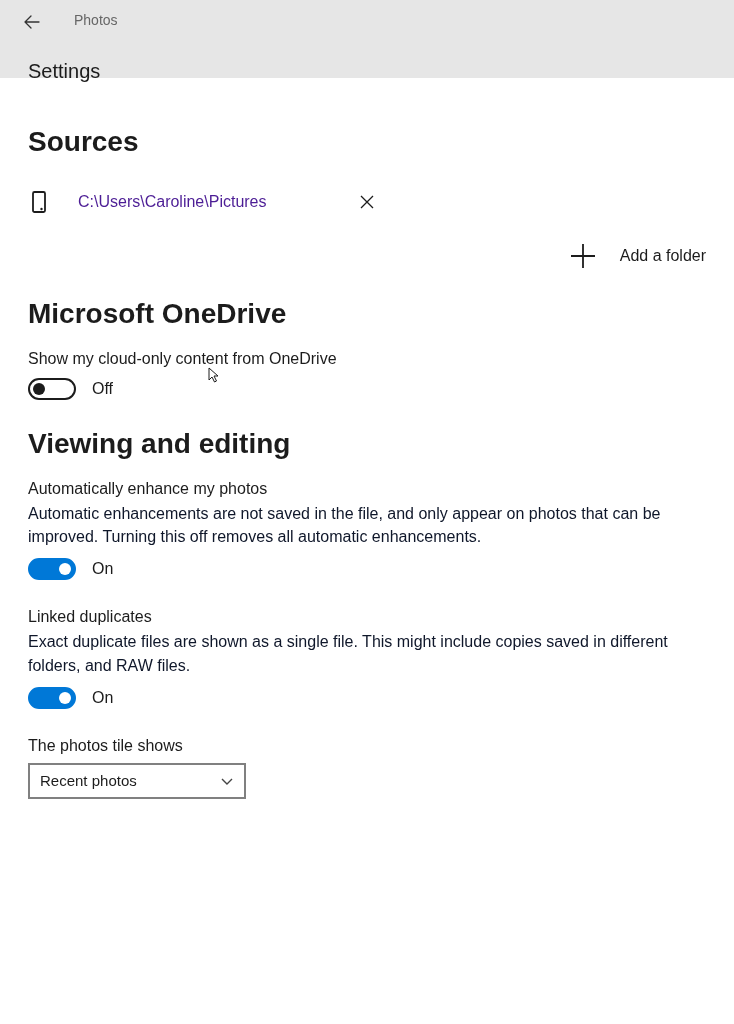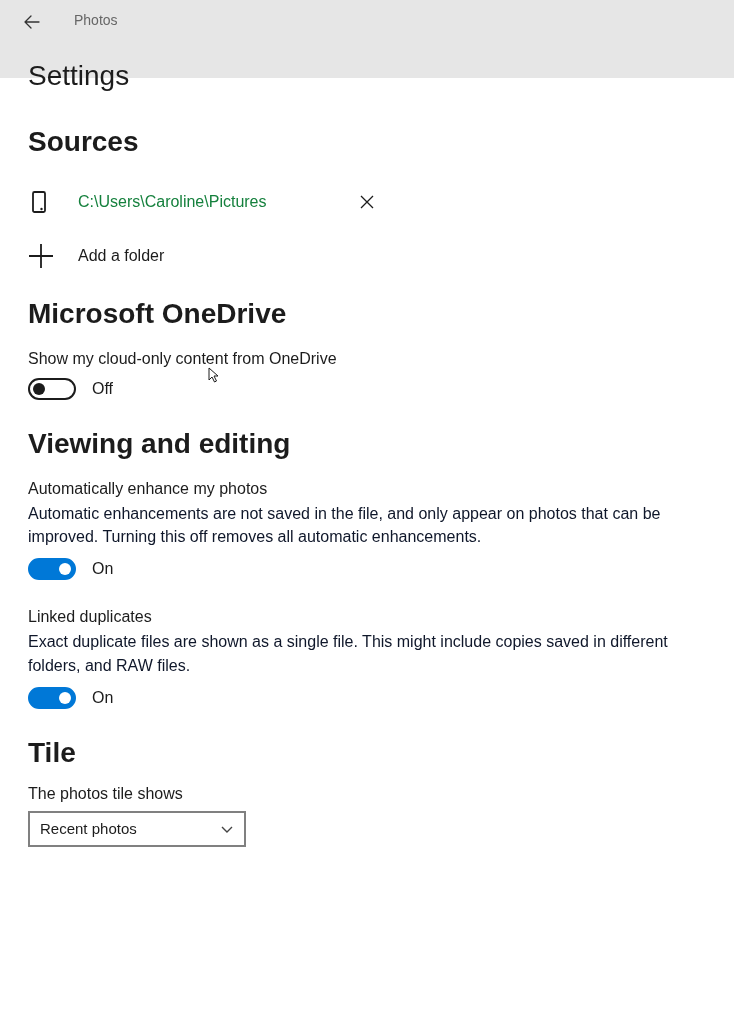--- a/index.html
+++ b/index.html
@@ -36,21 +36,21 @@
       left: 74px;
       top: 12px;
       font-size: 14px;
       color: #666;
       font-weight: 400;
     }
     .page-title {
       position: absolute;
       left: 28px;
       top: 60px;
-      font-size: 28px;
+      font-size: 20px;
       font-weight: 350;
       color: #1c1c1c;
     }
     .content {
       padding: 28px 28px 0 28px;
     }
     .section-heading {
       font-size: 28px;
       font-weight: 700;
       color: #1c1c1c;
@@ -79,37 +79,38 @@
       align-items: center;
       height: 48px;
     }
     .folder-icon {
       width: 24px;
       height: 24px;
       margin-right: 26px;
     }
     .source-path {
       font-size: 16px;
-      color: #15803d;
+      color: #4c1d95;
       flex: 0 0 auto;
     }
     .remove-icon {
       margin-left: 92px;
       width: 16px;
       height: 16px;
       display: flex;
       align-items: center;
       justify-content: center;
     }
     .add-row {
       display: flex;
       align-items: center;
       height: 48px;
       margin-top: 6px;
       margin-bottom: 14px;
+      justify-content: flex-end;
     }
     .plus-icon {
       width: 26px;
       height: 26px;
       margin-right: 24px;
     }
     .add-label {
       font-size: 16px;
       color: #1c1c1c;
     }
@@ -259,21 +260,20 @@
     <div class="sub-label">Linked duplicates</div>
     <div class="desc-text">Exact duplicate files are shown as a single file. This might include copies saved in different folders, and RAW files.</div>
     <div class="toggle-row">
       <div class="toggle on">
         <div class="knob"></div>
       </div>
       <span class="toggle-label">On</span>
     </div>
   </div>
 
-  <div class="section-heading" style="margin-top:22px; margin-bottom:16px;">Tile</div>
   <div class="body-text" style="margin-bottom:4px;">The photos tile shows</div>
   <div class="dropdown">
     <span class="dropdown-text">Recent photos</span>
     <span class="chevron">
       <svg viewBox="0 0 14 14" width="14" height="14">
         <path d="M2 5 L7 10 L12 5" stroke="#444" stroke-width="1.4" fill="none"></path>
       </svg>
     </span>
   </div>
 

